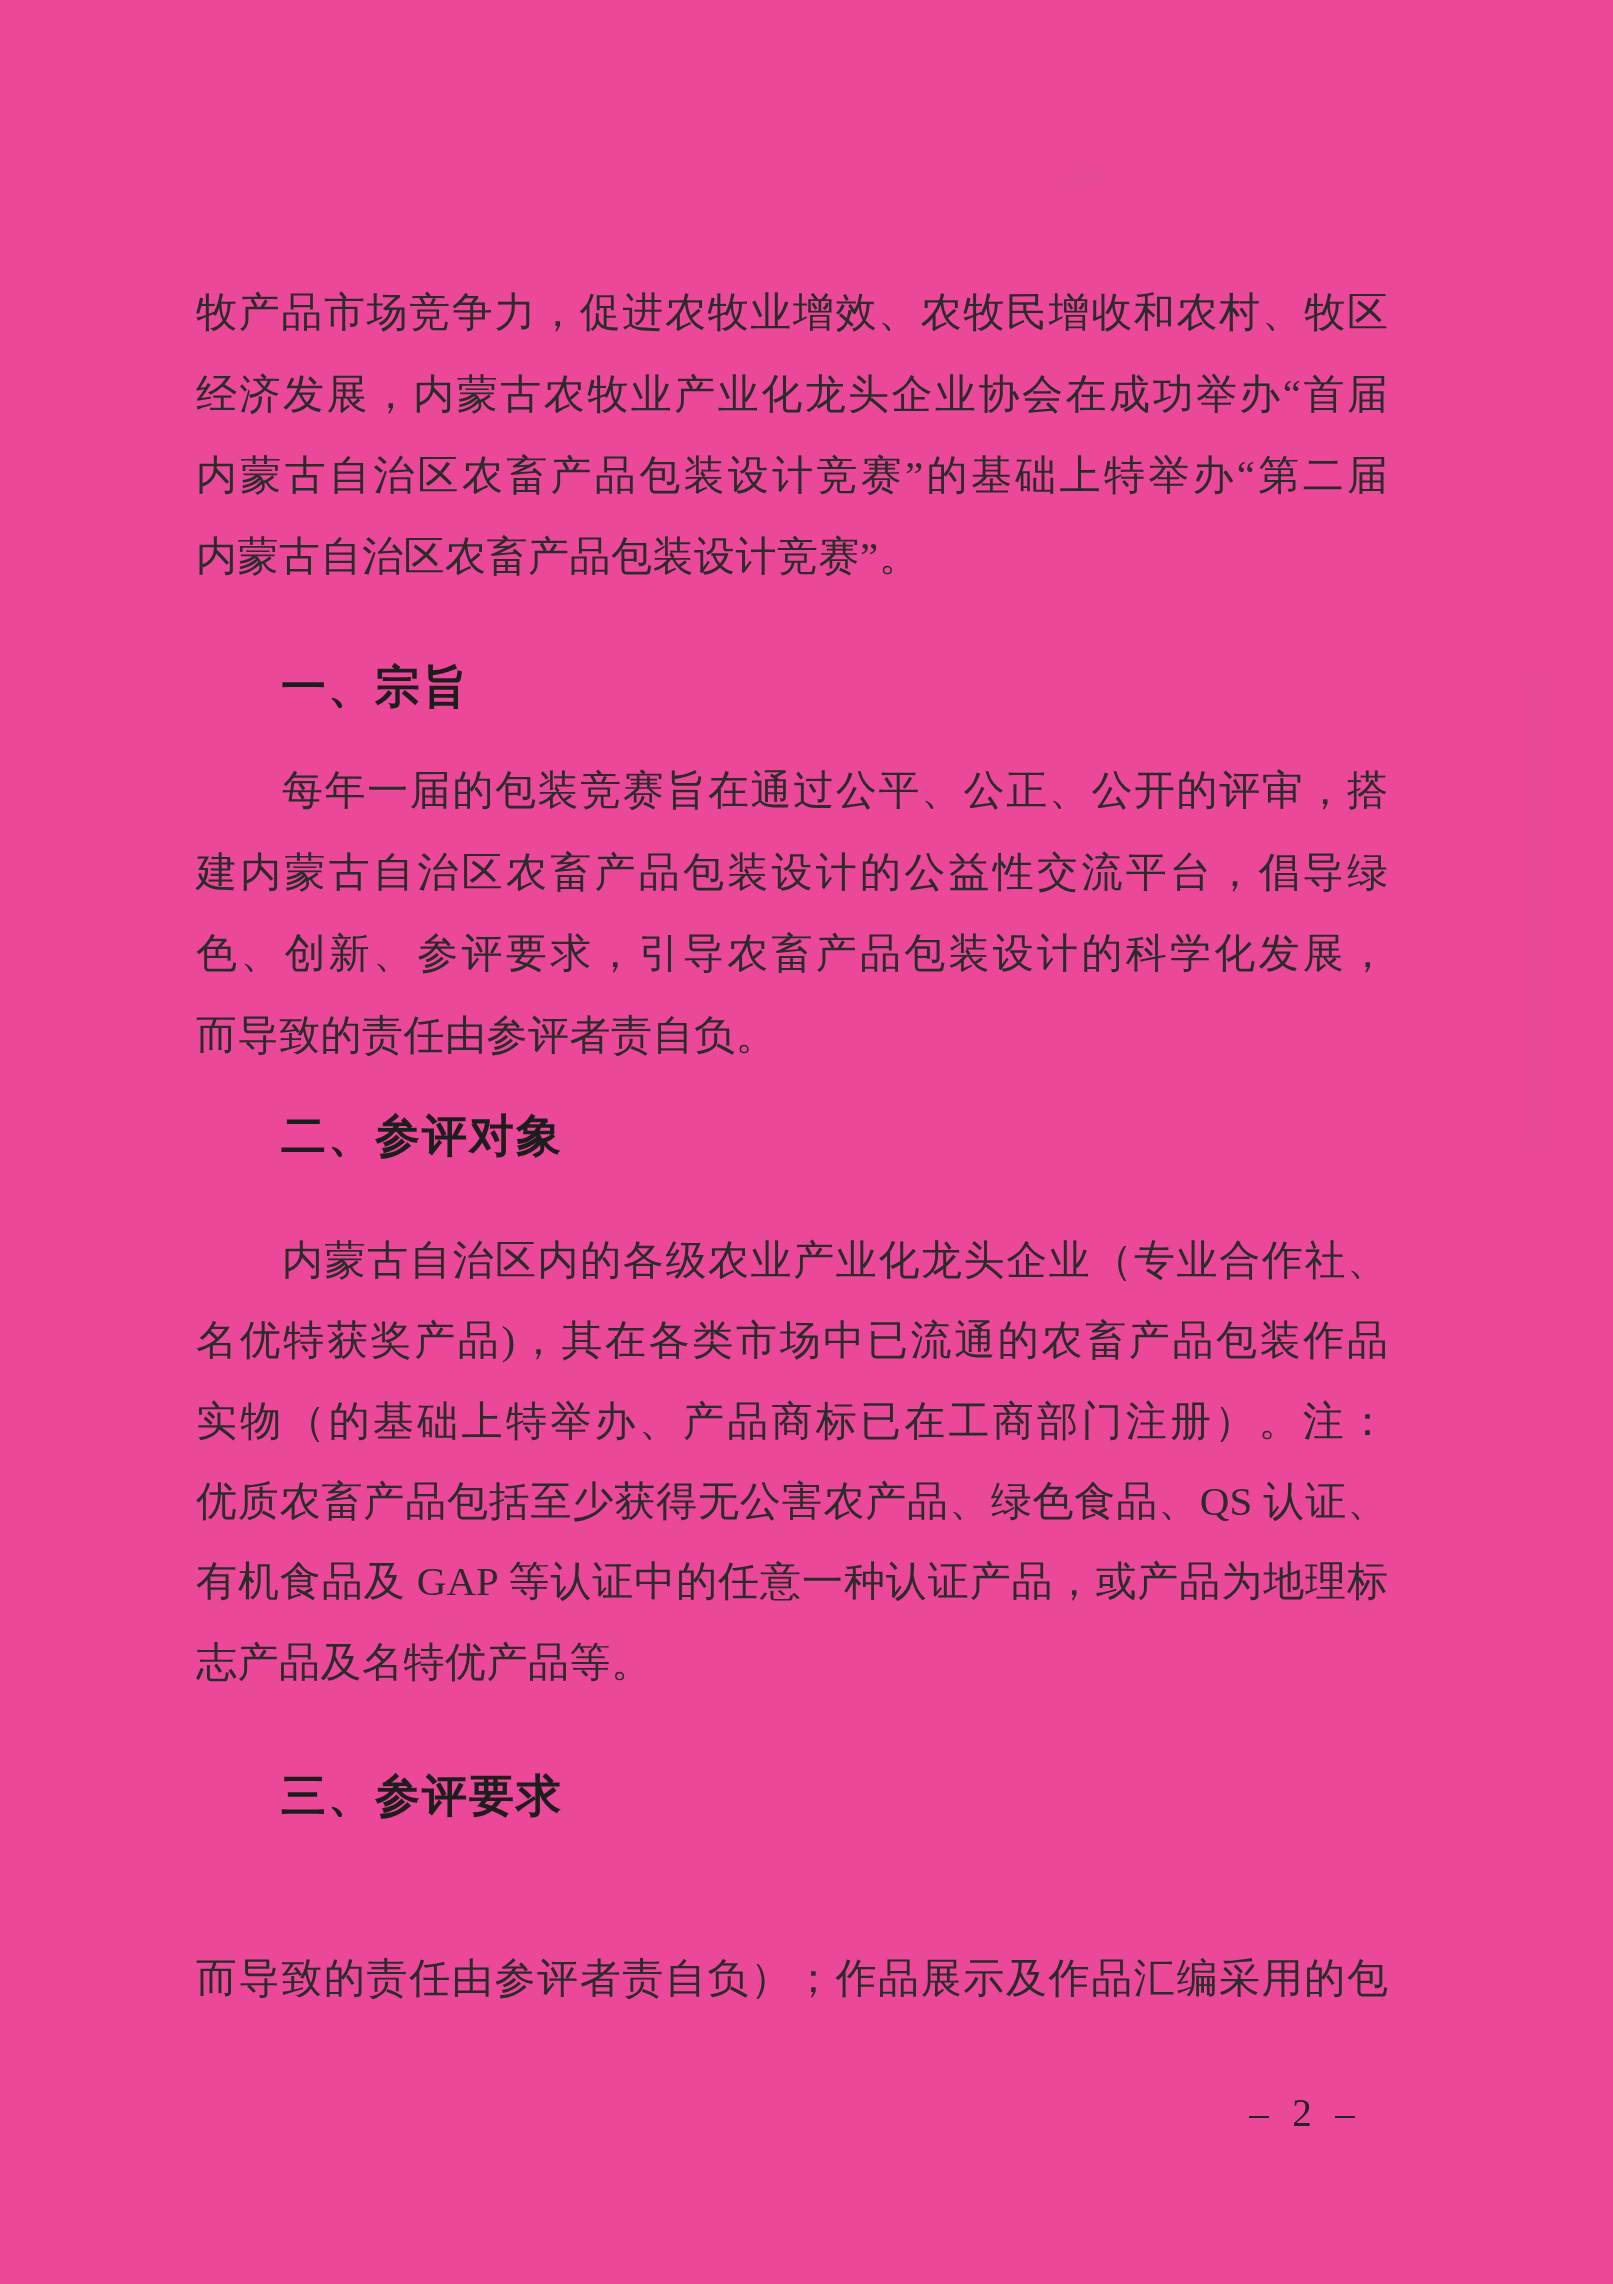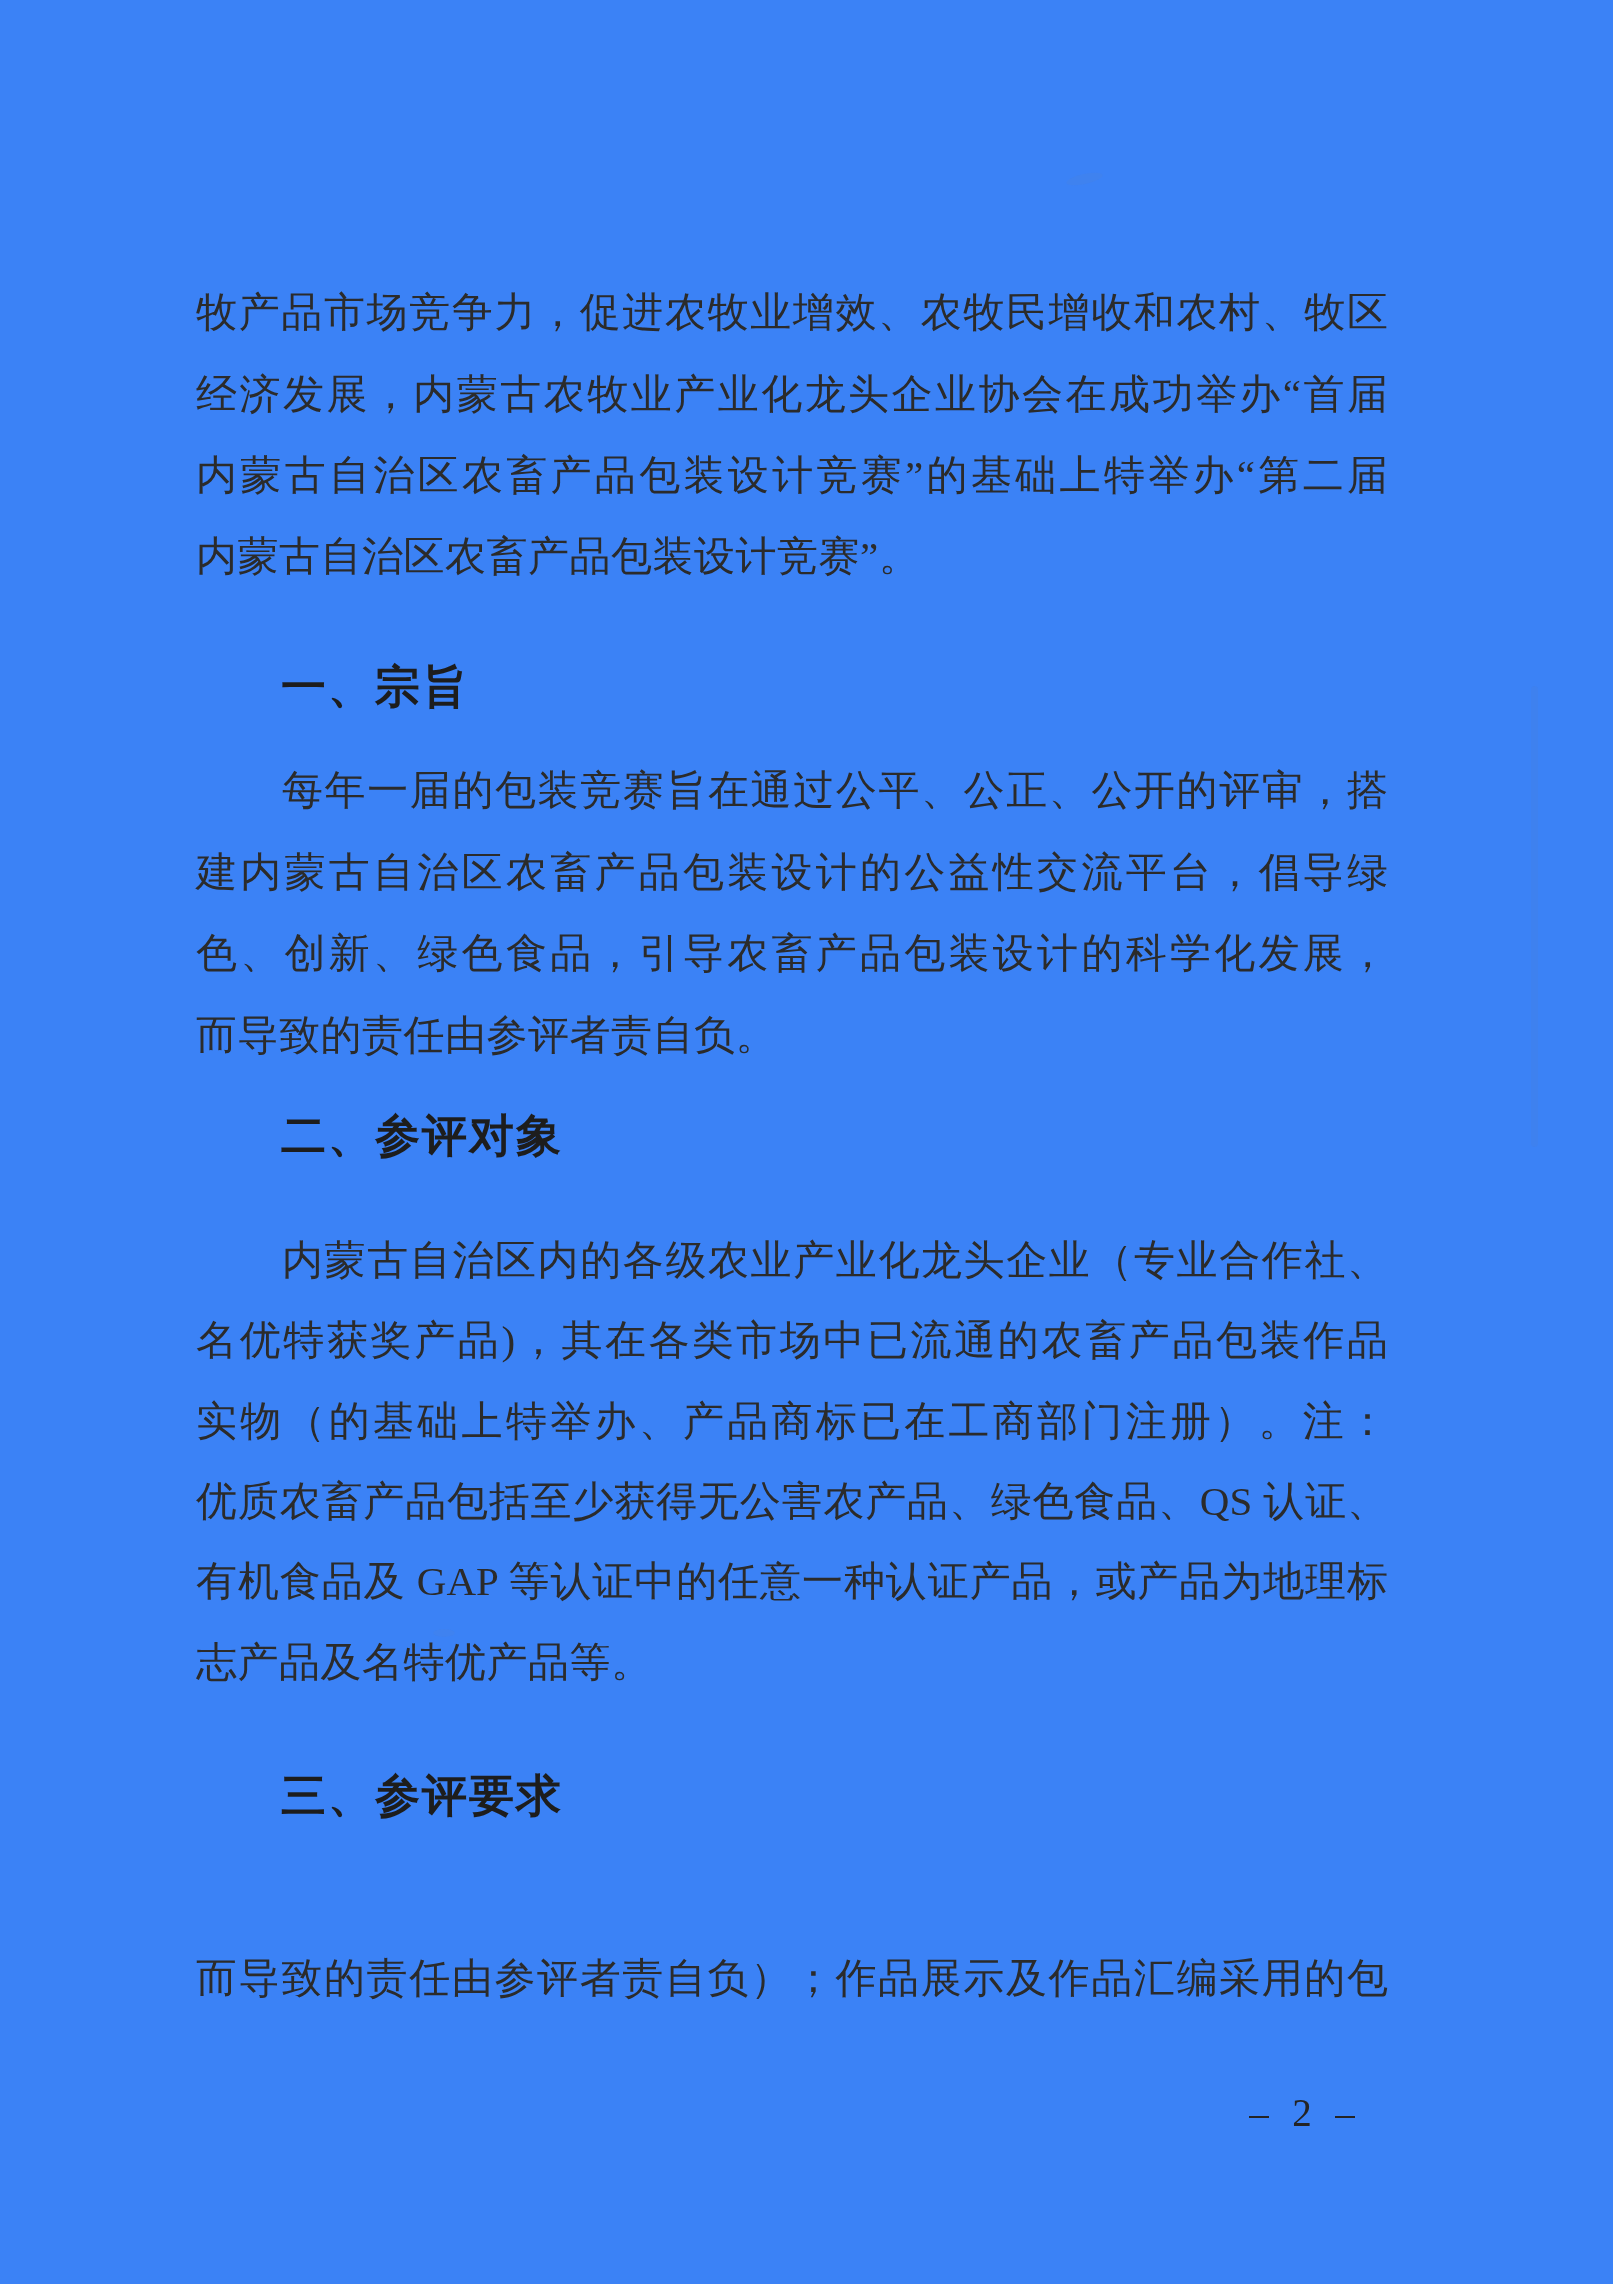--- a/index.html
+++ b/index.html
@@ -4,21 +4,21 @@
 <style>
   html, body {
     margin: 0;
     padding: 0;
     background: #f4f4f2;
   }
   .page {
     position: relative;
     width: 1613px;
     height: 2285px;
-    background: #3b82f6;
+    background: #ec4899;
     overflow: hidden;
     font-family: "Liberation Serif", "DejaVu Serif", serif;
     color: #2b2b2b;
   }
   
   .line {
     position: absolute;
     left: 196px;
     width: 1192px;
     font-size: 41px;
@@ -100,21 +100,21 @@
 <div class="page">
 
   <div class="line fill" style="top:288px">牧产品市场竞争力，促进农牧业增效、农牧民增收和农村、牧区</div>
   <div class="line fill" style="top:370px">经济发展，内蒙古农牧业产业化龙头企业协会在成功举办“首届</div>
   <div class="line fill" style="top:451px">内蒙古自治区农畜产品包装设计竞赛”的基础上特举办“第二届</div>
   <div class="line" style="top:532px">内蒙古自治区农畜产品包装设计竞赛”。</div>
 
   <div class="heading" style="top:644px">一、宗旨</div>
   <div class="line fill indent" style="top:766px">每年一届的包装竞赛旨在通过公平、公正、公开的评审，搭</div>
   <div class="line fill" style="top:848px">建内蒙古自治区农畜产品包装设计的公益性交流平台，倡导绿</div>
-  <div class="line fill" style="top:929px">色、创新、绿色食品，引导农畜产品包装设计的科学化发展，</div>
+  <div class="line fill" style="top:929px">色、创新、参评要求，引导农畜产品包装设计的科学化发展，</div>
   <div class="line" style="top:1011px">而导致的责任由参评者责自负。</div>
 
   <div class="heading" style="top:1093px">二、参评对象</div>
   <div class="line fill indent" style="top:1236px">内蒙古自治区内的各级农业产业化龙头企业（专业合作社、</div>
   <div class="line fill" style="top:1316px">名优特获奖产品)，其在各类市场中已流通的农畜产品包装作品</div>
   <div class="line fill" style="top:1397px">实物（的基础上特举办、产品商标已在工商部门注册）。注：</div>
   <div class="line fill" style="top:1557px">有机食品及 GAP 等认证中的任意一种认证产品，或产品为地理标</div>
   <div class="line fill" style="top:1477px">优质农畜产品包括至少获得无公害农产品、绿色食品、QS 认证、</div>
   <div class="line" style="top:1638px">志产品及名特优产品等。</div>
 

